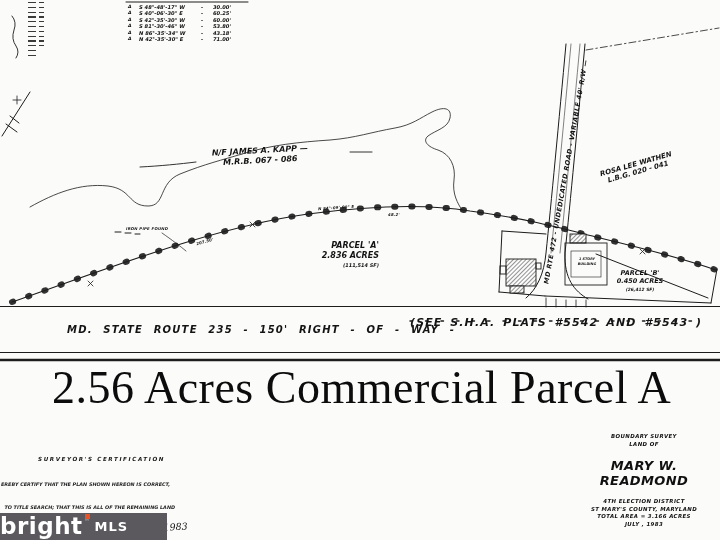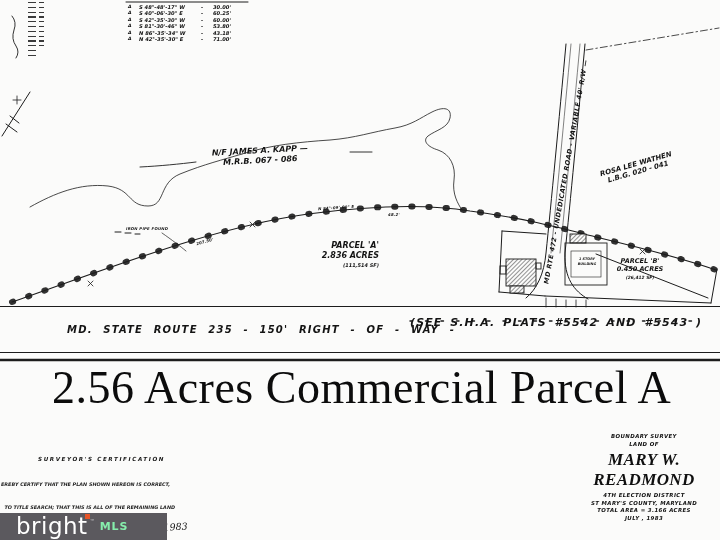--- a/index.html
+++ b/index.html
@@ -17,37 +17,37 @@
   .mnotes{position:absolute;background:repeating-linear-gradient(to bottom,#3a3a3a 0 1.1px,transparent 1.1px 4.8px);}
   
   .road472{left:432px;top:168px;width:270px;text-align:center;font-size:6.5px;letter-spacing:.4px;
            transform:rotate(-80deg);transform-origin:center;}
   .t235{left:67px;top:324px;font-size:10px;letter-spacing:1.2px;word-spacing:6px;}
   .sha{left:410px;top:316px;font-size:11px;letter-spacing:1.1px;word-spacing:3px;}
   .big-title{position:absolute;left:52px;top:361px;font-family:Liberation Serif, serif;
              font-size:46px;color:#0c0c0c;letter-spacing:.5px;white-space:nowrap;}
   .tblock{position:absolute;right:3px;top:433px;width:146px;text-align:center;font-style:italic;font-weight:bold;color:#101010;}
   .tblock .s{font-size:5.4px;line-height:1.4;letter-spacing:.4px;display:block;}
-  .tblock .nm{font-size:17px;letter-spacing:.4px;display:block;margin:2px 0;font-family:Liberation Serif, serif;}
+  .tblock .nm{font-size:13px;letter-spacing:.4px;display:block;margin:10px 0;}
   .cert-head{position:absolute;left:38px;top:456px;font-size:5.6px;font-weight:bold;font-style:italic;letter-spacing:1.6px;}
   .cert-lines{position:absolute;left:1px;top:466px;font-size:4.9px;font-style:italic;font-weight:bold;
               line-height:1.55;white-space:pre;color:#1c1c1c;}
   .cert-lines span{display:block;}
   .tn{position:absolute;font-size:3.9px;font-style:italic;font-weight:bold;letter-spacing:.2px;white-space:nowrap;}
   .bldg-txt{position:absolute;left:572px;top:257px;width:30px;text-align:center;font-size:3.4px;
             font-style:italic;font-weight:bold;line-height:1.5;}
   .seal{position:absolute;left:86px;top:523px;width:46px;height:36px;border:1.2px dotted #5a5a5a;border-radius:50%;}
   .sig{position:absolute;left:130px;top:522px;font-family:"DejaVu Serif",serif;font-style:italic;
        font-size:9.5px;color:#222;transform:rotate(-3deg);}
   
   .mls{position:absolute;left:0;top:513px;width:167px;height:27px;background:#5b595e;
        display:flex;align-items:center;z-index:5;}
-  .mls .b{color:#ffffff;font-size:23px;font-weight:normal;letter-spacing:.5px;margin-left:16px;line-height:1;}
+  .mls .b{color:#ffffff;font-size:23px;font-weight:bold;letter-spacing:.5px;line-height:1;}
   .mls .tm{color:#cfcfd2;font-size:5px;margin:-12px 0 0 2px;}
-  .mls .m{color:#86efac;font-size:11px;font-weight:bold;letter-spacing:1px;margin-left:5px;}
+  .mls .m{color:#ffffff;font-size:13px;font-weight:bold;letter-spacing:1px;margin-left:5px;}
   .plus{position:absolute;left:85px;top:514px;width:5px;height:5px;background:#e65427;z-index:6;}
 </style>
 </head>
 <body>
 
 <div class="sheet">
 
   <svg class="draw" width="720" height="430" viewBox="0 0 720 430">
     <defs>
       <pattern id="hatch" width="3" height="3" patternUnits="userSpaceOnUse" patternTransform="rotate(45)">
@@ -172,21 +172,21 @@
     <span>ROSA  LEE  WATHEN</span><br>
     <span>L.B.G.  020 - 041</span>
   </div>
 
   <div class="lbl ctr" style="left:283px;top:241px;width:96px;font-size:8px;text-align:right;">
     <span>PARCEL  'A'</span><br>
     <span>2.836   ACRES</span><br>
     <span style="font-size:5px;">(111,514 SF)</span>
   </div>
 
-  <div class="lbl ctr" style="left:598px;top:258px;width:84px;font-size:6.5px;">
+  <div class="lbl ctr" style="left:598px;top:270px;width:84px;font-size:6.5px;">
     <span>PARCEL  'B'</span><br>
     <span>0.450   ACRES</span><br>
     <span style="font-size:4.4px;">(26,412 SF)</span>
   </div>
 
   <div class="lbl road472">MD RTE 472 - UNDEDICATED ROAD - VARIABLE 40' R/W —</div>
 
   <div class="lbl t235">MD. STATE ROUTE 235    -    150' RIGHT - OF - WAY    -</div>
 
   <div class="lbl sha">(SEE  S.H.A.  PLATS  #5542  AND  #5543 )</div>

